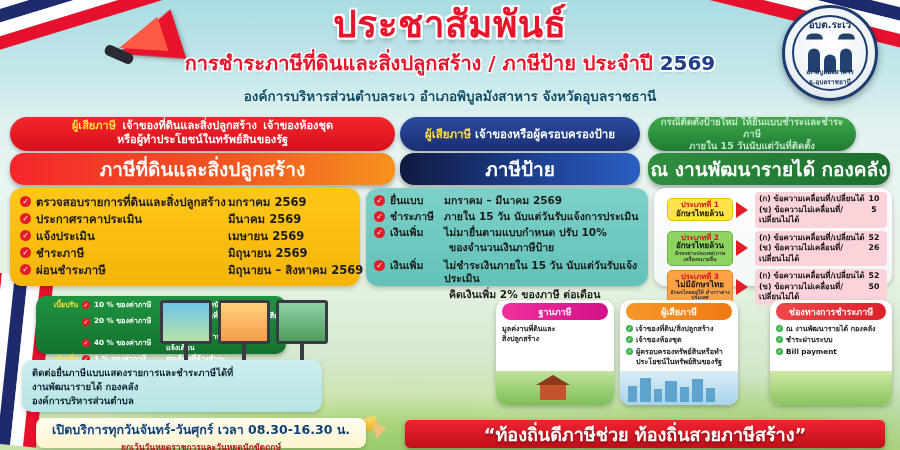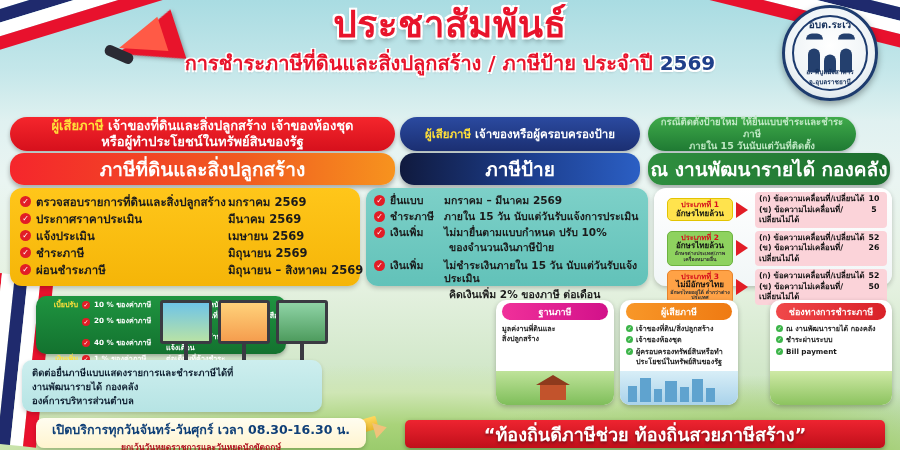--- a/index.html
+++ b/index.html
@@ -68,21 +68,21 @@
     border-radius:6px 6px 2px 2px; display:block; }
   .seal-fig i:nth-child(1){left:2px;} .seal-fig i:nth-child(2){left:18px;height:18px;}
   .seal-fig i:nth-child(3){left:34px;}
   .seal-hat { position:absolute; width:17px; height:6px; background:#24406e; border-radius:9px 9px 0 0; }
 
   
   .pill { position:absolute; border-radius:22px; display:flex; align-items:center;
     justify-content:center; text-align:center; color:#fff; font-weight:bold;
     box-shadow:0 2px 4px rgba(0,0,0,.28); }
   .who-red { left:10px; top:117px; width:385px; height:34px;
-    background:linear-gradient(180deg,#f5262c 0%,#d6101c 100%); font-size:13px; line-height:1.25; padding:0 8px; }
+    background:linear-gradient(180deg,#f5262c 0%,#d6101c 100%); font-size:11px; line-height:1.25; padding:0 8px;font-family:Liberation Mono, monospace; }
   .who-red .k { color:#ffe03a; }
   .who-blue { left:400px; top:117px; width:240px; height:34px;
     background:linear-gradient(180deg,#2b4aa0 0%,#1b2f72 100%); font-size:11.5px; }
   .who-blue .k { color:#ffe03a; }
   .who-green { left:648px; top:117px; width:208px; height:34px;
     background:linear-gradient(180deg,#3faa4a 0%,#1f7a33 100%); font-size:9.5px; line-height:1.25;
     color:#bfe8c4; padding:0 6px; }
 
   .cat { position:absolute; border-radius:14px; display:flex; align-items:center;
     justify-content:center; color:#fff; font-weight:bold; font-size:19px;
@@ -238,20 +238,21 @@
       <div class="mg-cone2"></div>
       <div class="mg-handle"></div>
   </div>
 
   <div class="hdr">
     <div class="hdr-title">ประชาสัมพันธ์</div>
     <div class="hdr-sub">
       <span>การชำระภาษีที่ดินและสิ่งปลูกสร้าง / ภาษีป้าย ประจำปี</span>
       <span class="yr">2569</span>
     </div>
+    <div class="hdr-org">องค์การบริหารส่วนตำบลระเว  อำเภอพิบูลมังสาหาร  จังหวัดอุบลราชธานี</div>
   </div>
 
   <div class="seal">
     <div class="seal-top">อบต.ระเว</div>
     <div class="seal-fig">
       <i></i>
         <i></i>
         <i></i>
       <span class="seal-hat" style="left:0;top:-3px"></span>
       <span class="seal-hat" style="left:32px;top:-3px"></span>

